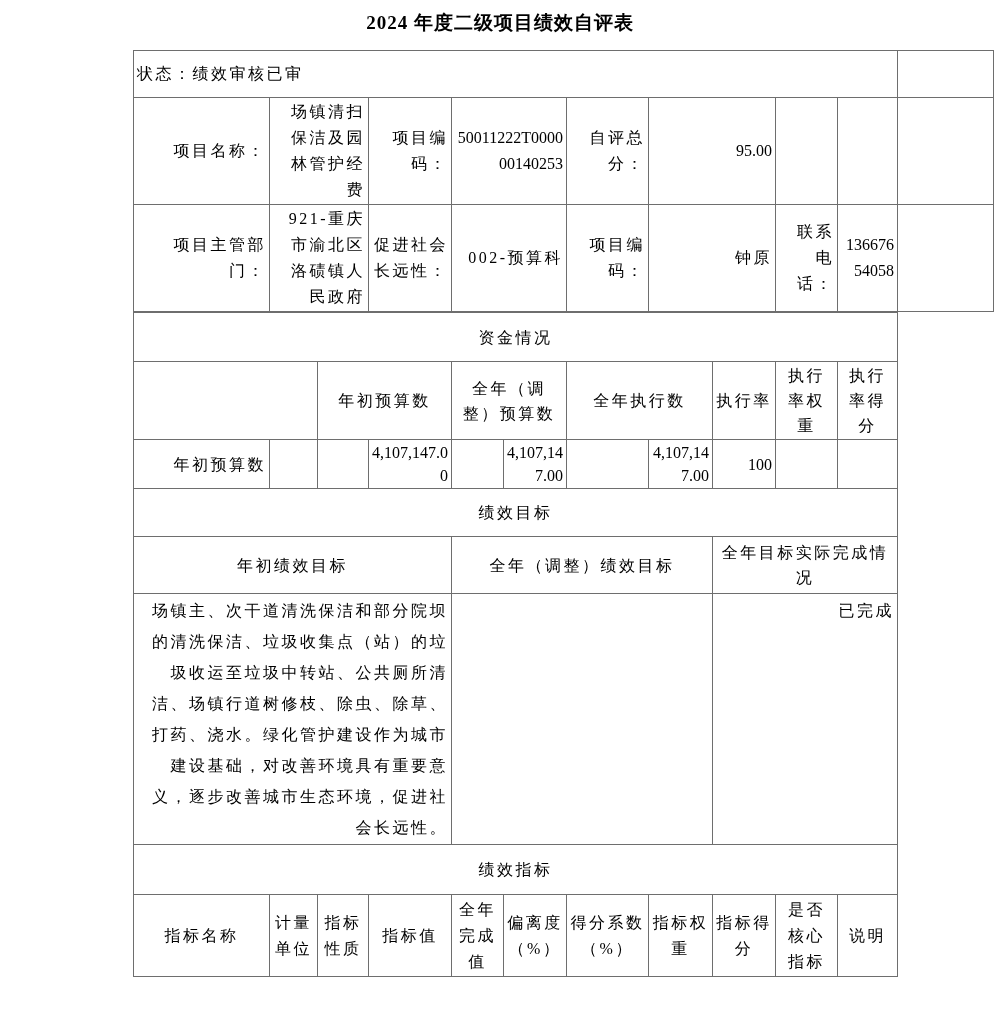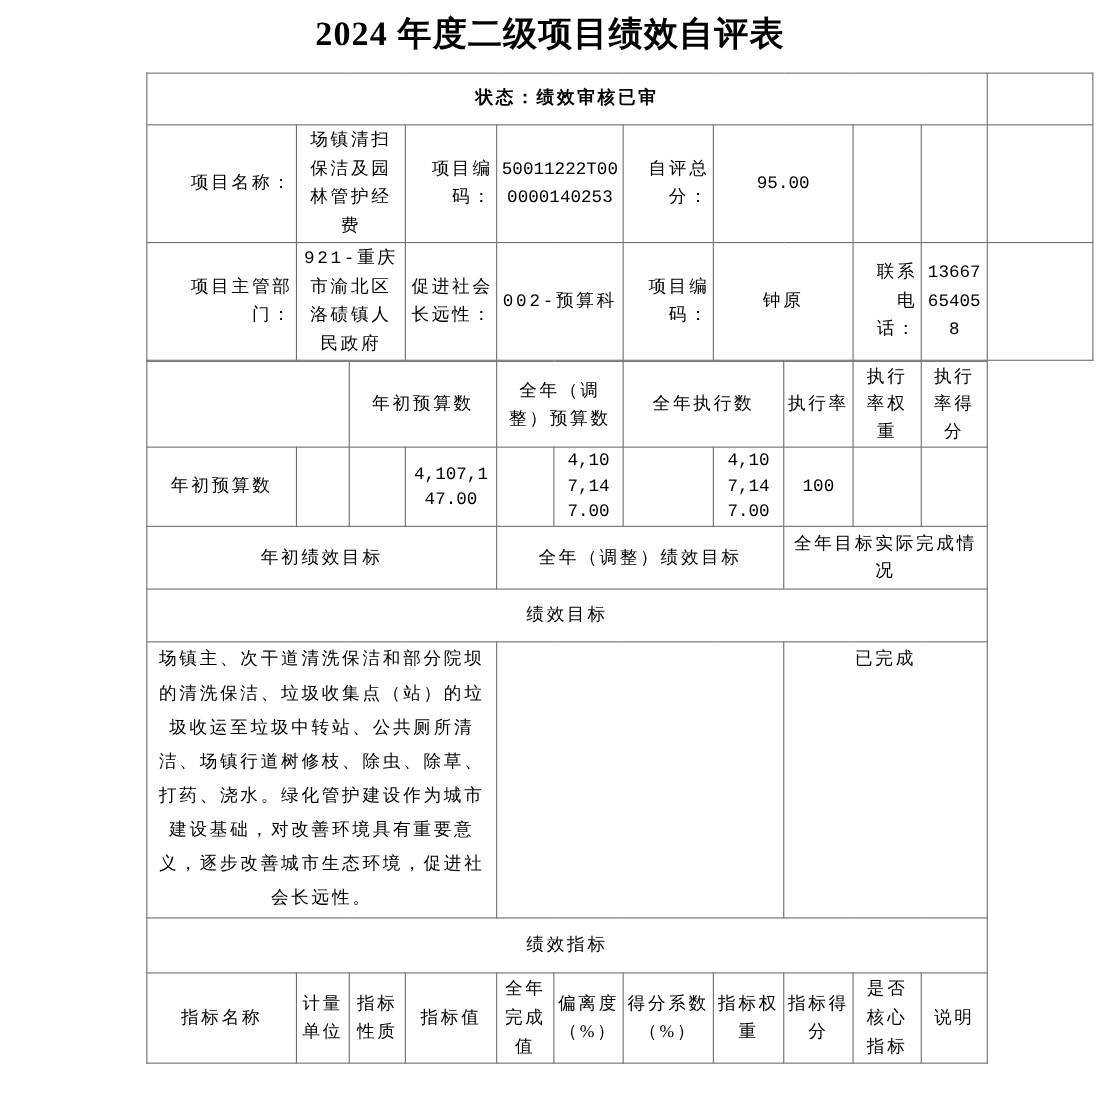--- a/index.html
+++ b/index.html
@@ -1,34 +1,34 @@
 <!DOCTYPE html>
 <html><head>
 <meta charset="utf-8">
 <style>
   html,body{margin:0;padding:0;}
   body{
     width:1000px;height:1013px;overflow:hidden;background:#ffffff;
     font-family:"Liberation Serif","DejaVu Serif",serif;color:#000;
   }
   .page-title{
-    text-align:center;font-size:31px;font-weight:bold;letter-spacing:1px;
+    text-align:center;font-size:19px;font-weight:bold;letter-spacing:1px;
     margin:10px 0 14px 0;width:1000px;
   }
   table{border-collapse:collapse;table-layout:fixed;margin-left:133px;}
   td{
     border:1px solid #6e6e6e;
     font-size:16px;letter-spacing:2.5px;line-height:25px;
     padding:1px 3px;vertical-align:middle;overflow:hidden;
     word-break:break-all;
   }
   .lab{text-align:right;}
-  .val{text-align:center;font-family:Liberation Mono, monospace;}
+  .val{text-align:right;}
   .ctr{text-align:center;}
-  .rgt{text-align:center;font-weight:bold;}
+  .rgt{text-align:left;}
   .tight{letter-spacing:0;}
   .topcell{vertical-align:top;}
   #tableA td{line-height:26px;}
   #tableA tr.status-row td{line-height:24px;}
   tr.fin td{line-height:23px;}
   tr.goal-content td{line-height:31px;}
   tr.ind-head td{line-height:26px;text-align:center;}
   .section{ text-align:center; }
 </style>
 </head>
@@ -89,20 +89,23 @@
     <col style="width:83px">
       <col style="width:52px">
       <col style="width:63px">
     <col style="width:82px">
       <col style="width:64px">
       <col style="width:63px">
     <col style="width:62px">
       <col style="width:60px">
   </colgroup>
   <tbody>
+      <tr style="height:49px">
+    <td colspan="11" class="section">资金情况</td>
+  </tr>
   <tr style="height:61px">
     <td colspan="2"></td>
     <td colspan="2" class="ctr">年初预算数</td>
     <td colspan="2" class="ctr">全年（调整）预算数</td>
     <td colspan="2" class="ctr">全年执行数</td>
     <td class="ctr">执行率</td>
     <td class="ctr">执行率权重</td>
     <td class="ctr">执行率得分</td>
   </tr>
   <tr class="fin" style="height:49px">
@@ -111,27 +114,27 @@
     <td></td>
     <td class="val tight">4,107,147.00</td>
     <td></td>
     <td class="val tight">4,107,147.00</td>
     <td></td>
     <td class="val tight">4,107,147.00</td>
     <td class="val tight">100</td>
     <td class="val tight"></td>
     <td class="rgt tight"></td>
   </tr>
+  <tr style="height:48px">
+    <td colspan="11" class="section">绩效目标</td>
+  </tr>
   <tr style="height:57px">
     <td colspan="4" class="ctr">年初绩效目标</td>
     <td colspan="4" class="ctr">全年（调整）绩效目标</td>
     <td colspan="3" class="ctr">全年目标实际完成情况</td>
-  </tr>
-  <tr style="height:48px">
-    <td colspan="11" class="section">绩效目标</td>
   </tr>
   <tr class="goal-content" style="height:198px">
     <td colspan="4" class="val topcell">场镇主、次干道清洗保洁和部分院坝的清洗保洁、垃圾收集点（站）的垃圾收运至垃圾中转站、公共厕所清洁、场镇行道树修枝、除虫、除草、打药、浇水。绿化管护建设作为城市建设基础，对改善环境具有重要意义，逐步改善城市生态环境，促进社会长远性。</td>
     <td colspan="4" class="val topcell"></td>
     <td colspan="3" class="val topcell">已完成</td>
   </tr>
   <tr style="height:50px">
     <td colspan="11" class="section">绩效指标</td>
   </tr>
   <tr class="ind-head" style="height:82px">

